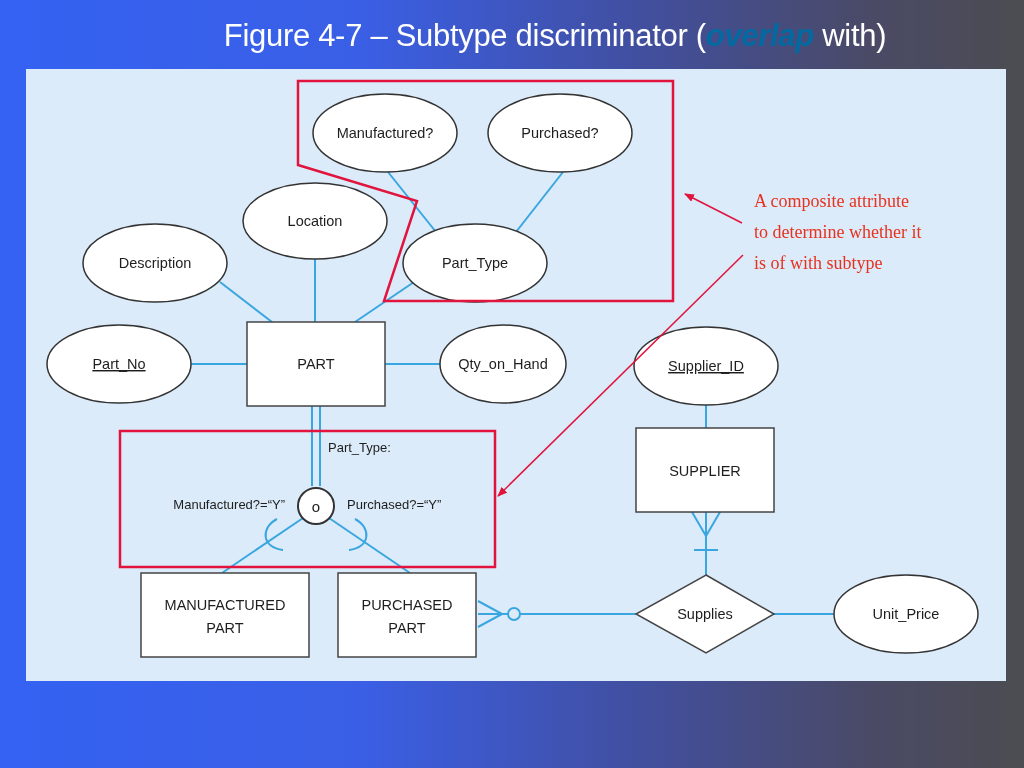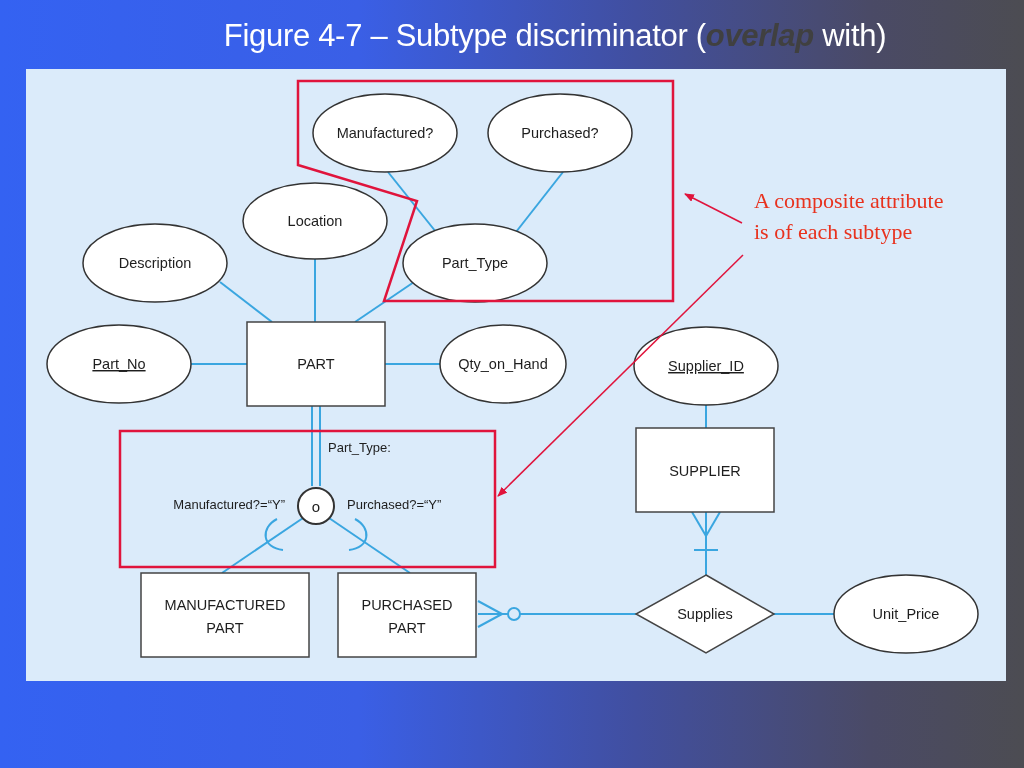--- a/index.html
+++ b/index.html
@@ -6,30 +6,30 @@
   body {
     width:1024px; height:768px; overflow:hidden; position:relative;
     background: linear-gradient(90deg, #3462f2 0%, #3a5fe6 35%, #414fa0 62%, #4a4a66 85%, #4c4c52 100%);
     font-family: "Liberation Sans", sans-serif;
   }
   .title {
     position:absolute; left:0; width:1110px; top:18px; text-align:center;
     color:#ffffff; font-size:31px; letter-spacing:-0.3px;
     font-family: "Liberation Sans", sans-serif;
   }
-  .title .emph { color:#404040; font-style:italic; font-weight:bold; }
+  .title .emph { color:#0369a1; font-style:italic; font-weight:bold; }
   .panel {
     position:absolute; left:26px; top:69px; width:980px; height:612px;
     background:#dbebfa;
   }
   svg.diagram { position:absolute; left:0; top:0; width:1024px; height:768px; }
   svg text { font-family: "Liberation Sans", sans-serif; fill:#1e1e1e; }
   .ann {
     position:absolute; left:754px; top:186px; width:260px;
-    color:#e8321e; font-family:"Liberation Serif", serif; font-size:22px; line-height:30.8px;
+    color:#e8321e; font-family:"Liberation Serif", serif; font-size:18px; line-height:30.8px;
   }
   .ann div { white-space:nowrap; }
 </style>
 </head>
 <body>
 
 <div class="title"><span>Figure 4-7 –  Subtype discriminator (</span><span class="emph">overlap</span><span> with)</span></div>
 
 <div class="panel"></div>
 
@@ -119,14 +119,15 @@
   </g>
   <g font-size="13">
     <text x="328" y="452">Part_Type:</text>
     <text x="285" y="509" text-anchor="end">Manufactured?=“Y”</text>
     <text x="347" y="509">Purchased?=“Y”</text>
   </g>
 </svg>
 
 <div class="ann">
   <div>A composite attribute</div>
-  <div>is of each subtype</div>
+  <div>to determine whether it</div>
+  <div>is of with subtype</div>
 </div>
 
 </body></html>

